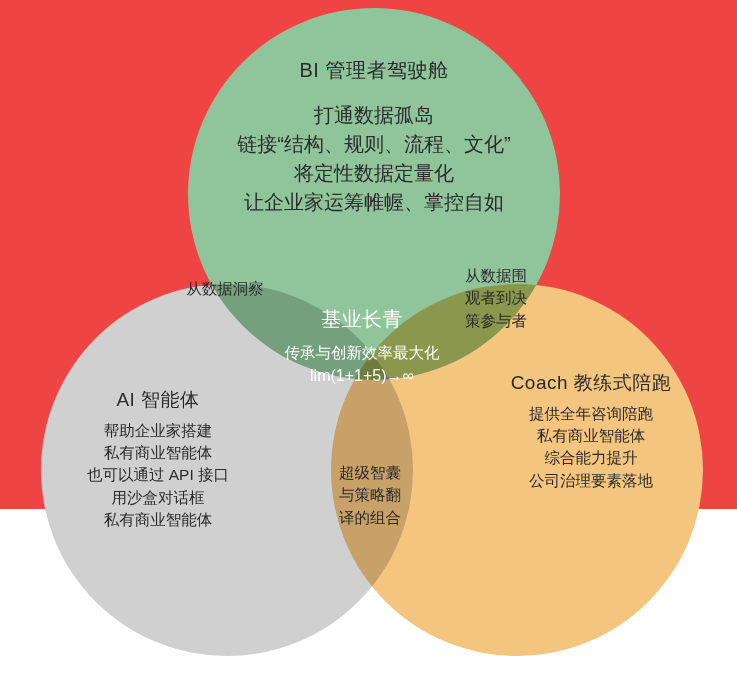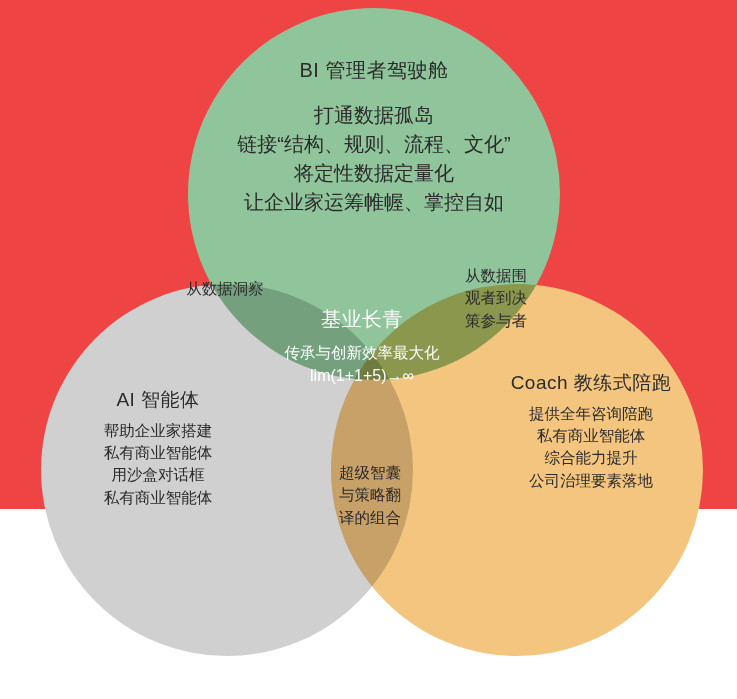--- a/index.html
+++ b/index.html
@@ -163,20 +163,21 @@
       <div class="line">打通数据孤岛</div>
       <div class="line">链接“结构、规则、流程、文化”</div>
       <div class="line">将定性数据定量化</div>
       <div class="line">让企业家运筹帷幄、掌控自如</div>
     </div>
 
     <div class="region" id="region-left">
       <div class="heading">AI 智能体</div>
       <div class="line">帮助企业家搭建</div>
       <div class="line">私有商业智能体</div>
+      <div class="line">也可以通过 API 接口</div>
       <div class="line">用沙盒对话框</div>
       <div class="line">私有商业智能体</div>
     </div>
 
     <div class="region" id="region-right">
       <div class="heading">Coach 教练式陪跑</div>
       <div class="line">提供全年咨询陪跑</div>
       <div class="line">私有商业智能体</div>
       <div class="line">综合能力提升</div>
       <div class="line">公司治理要素落地</div>

